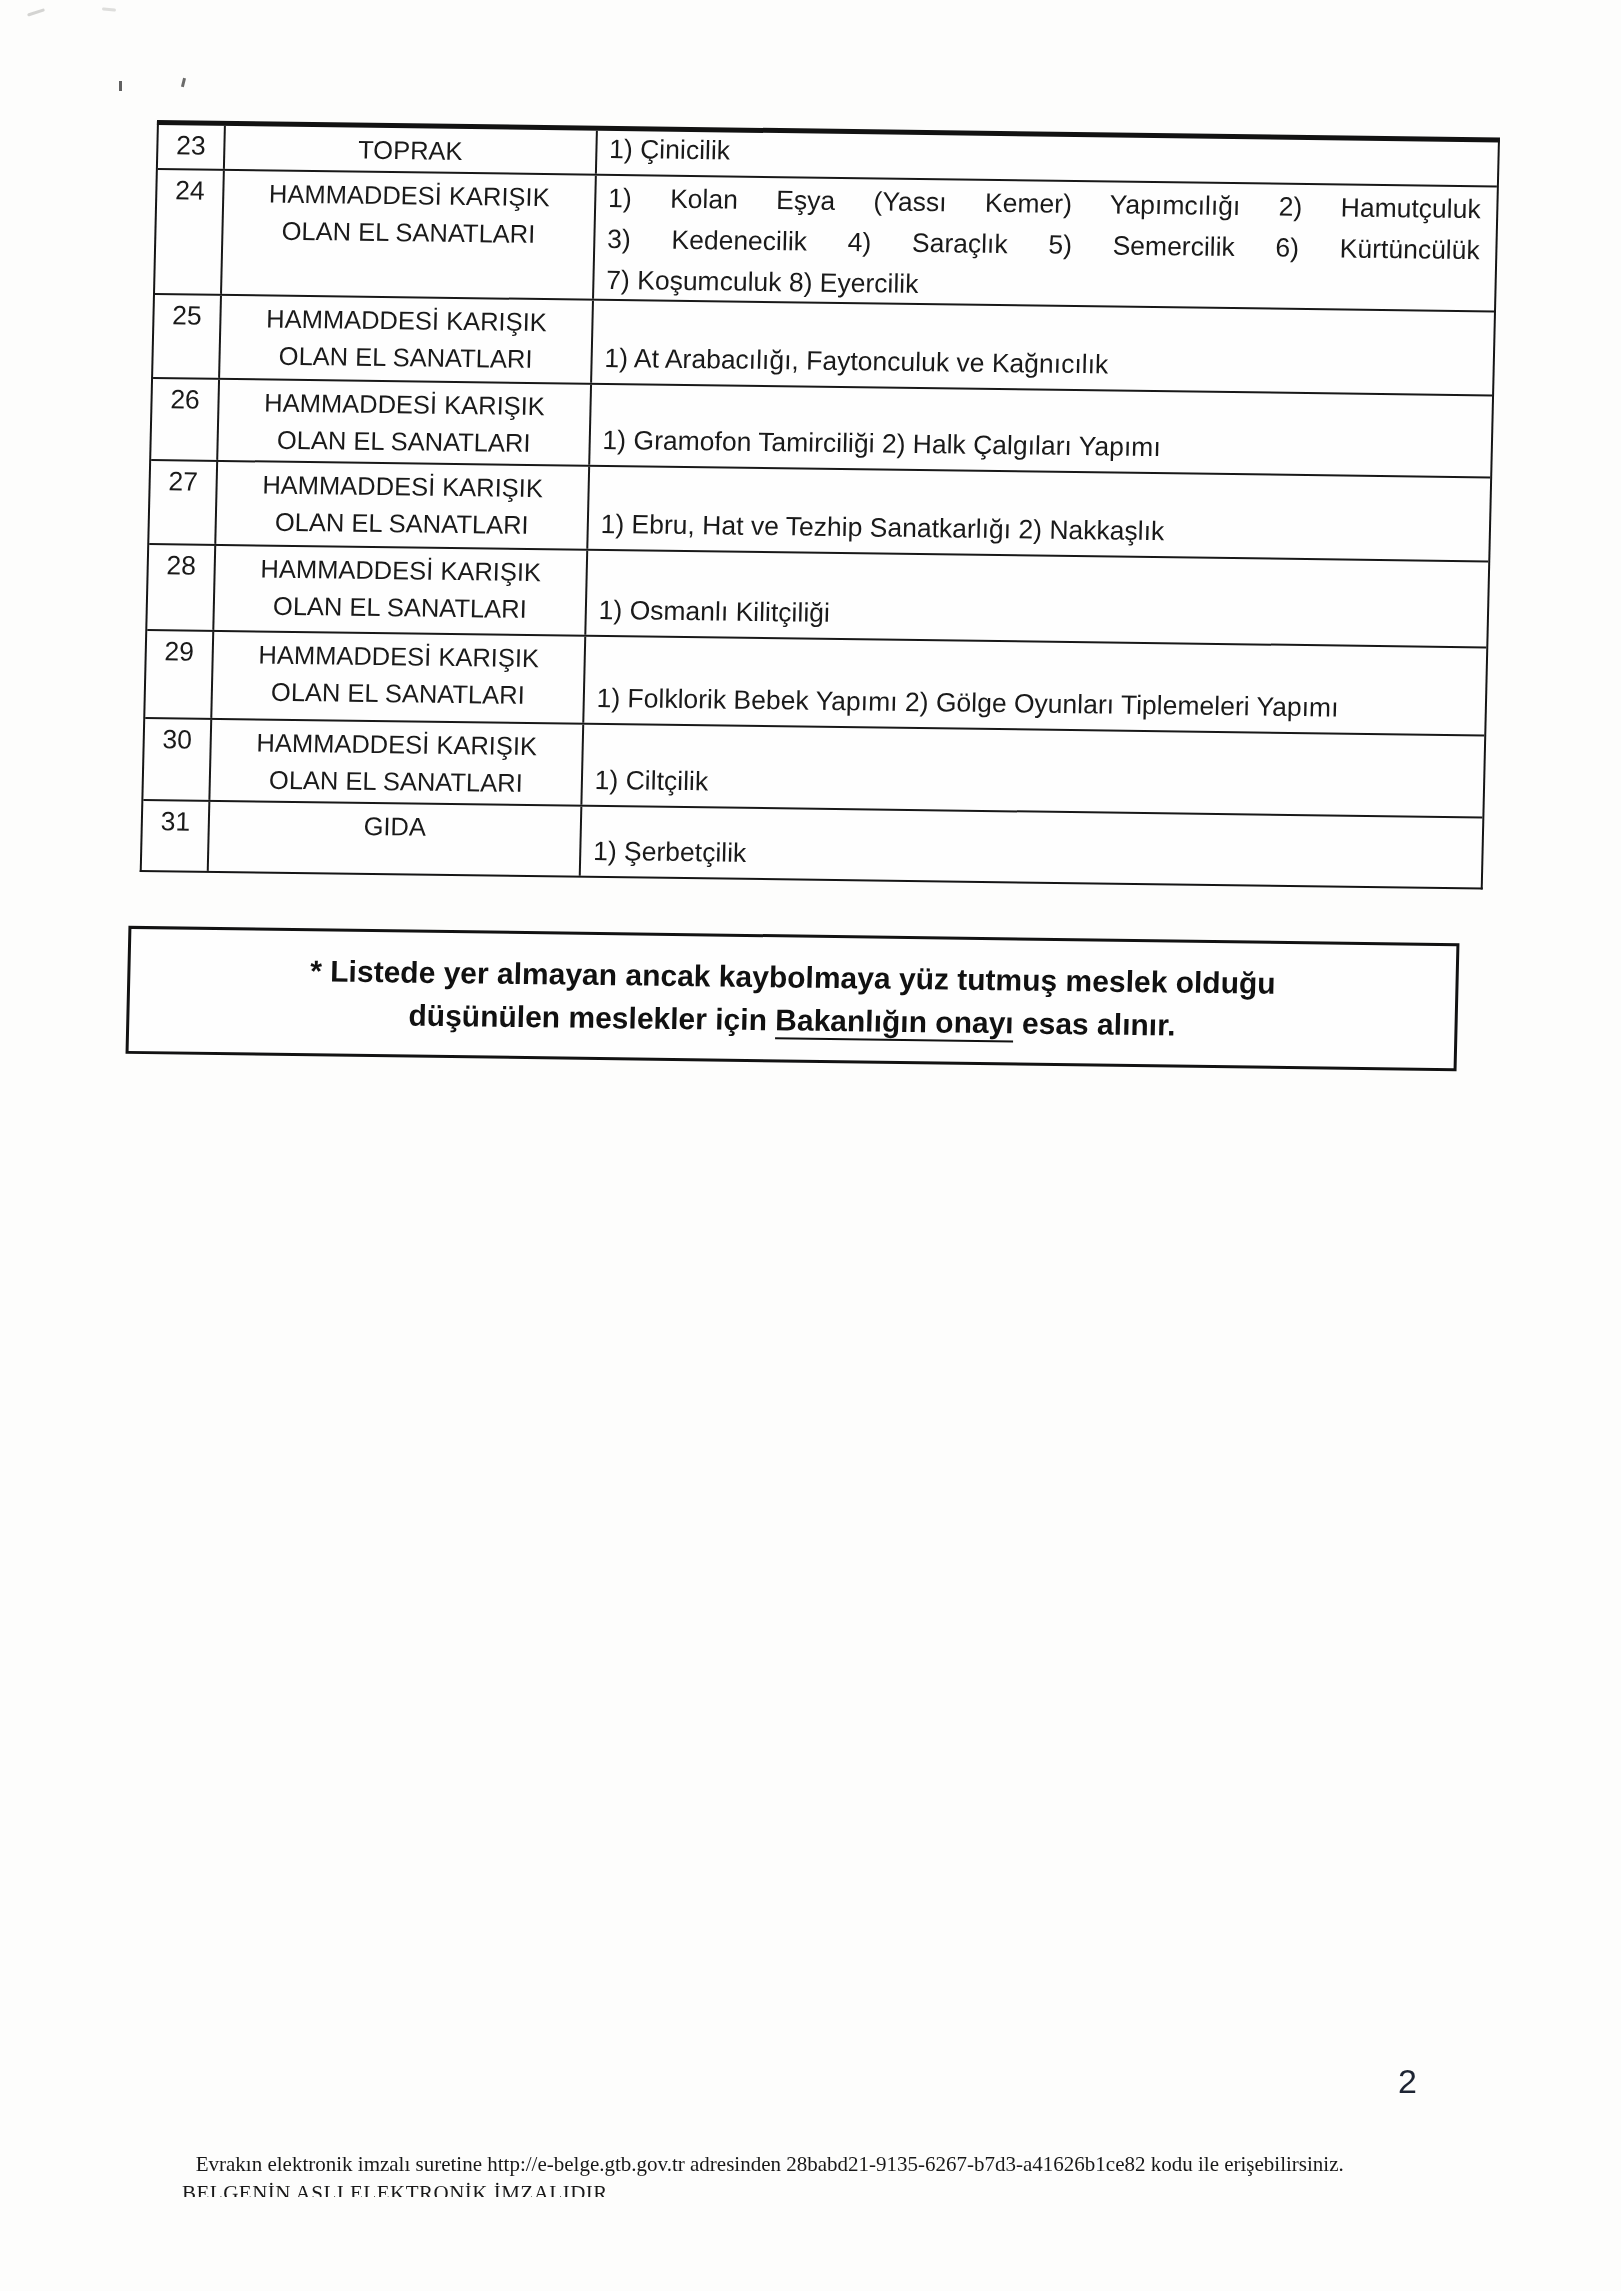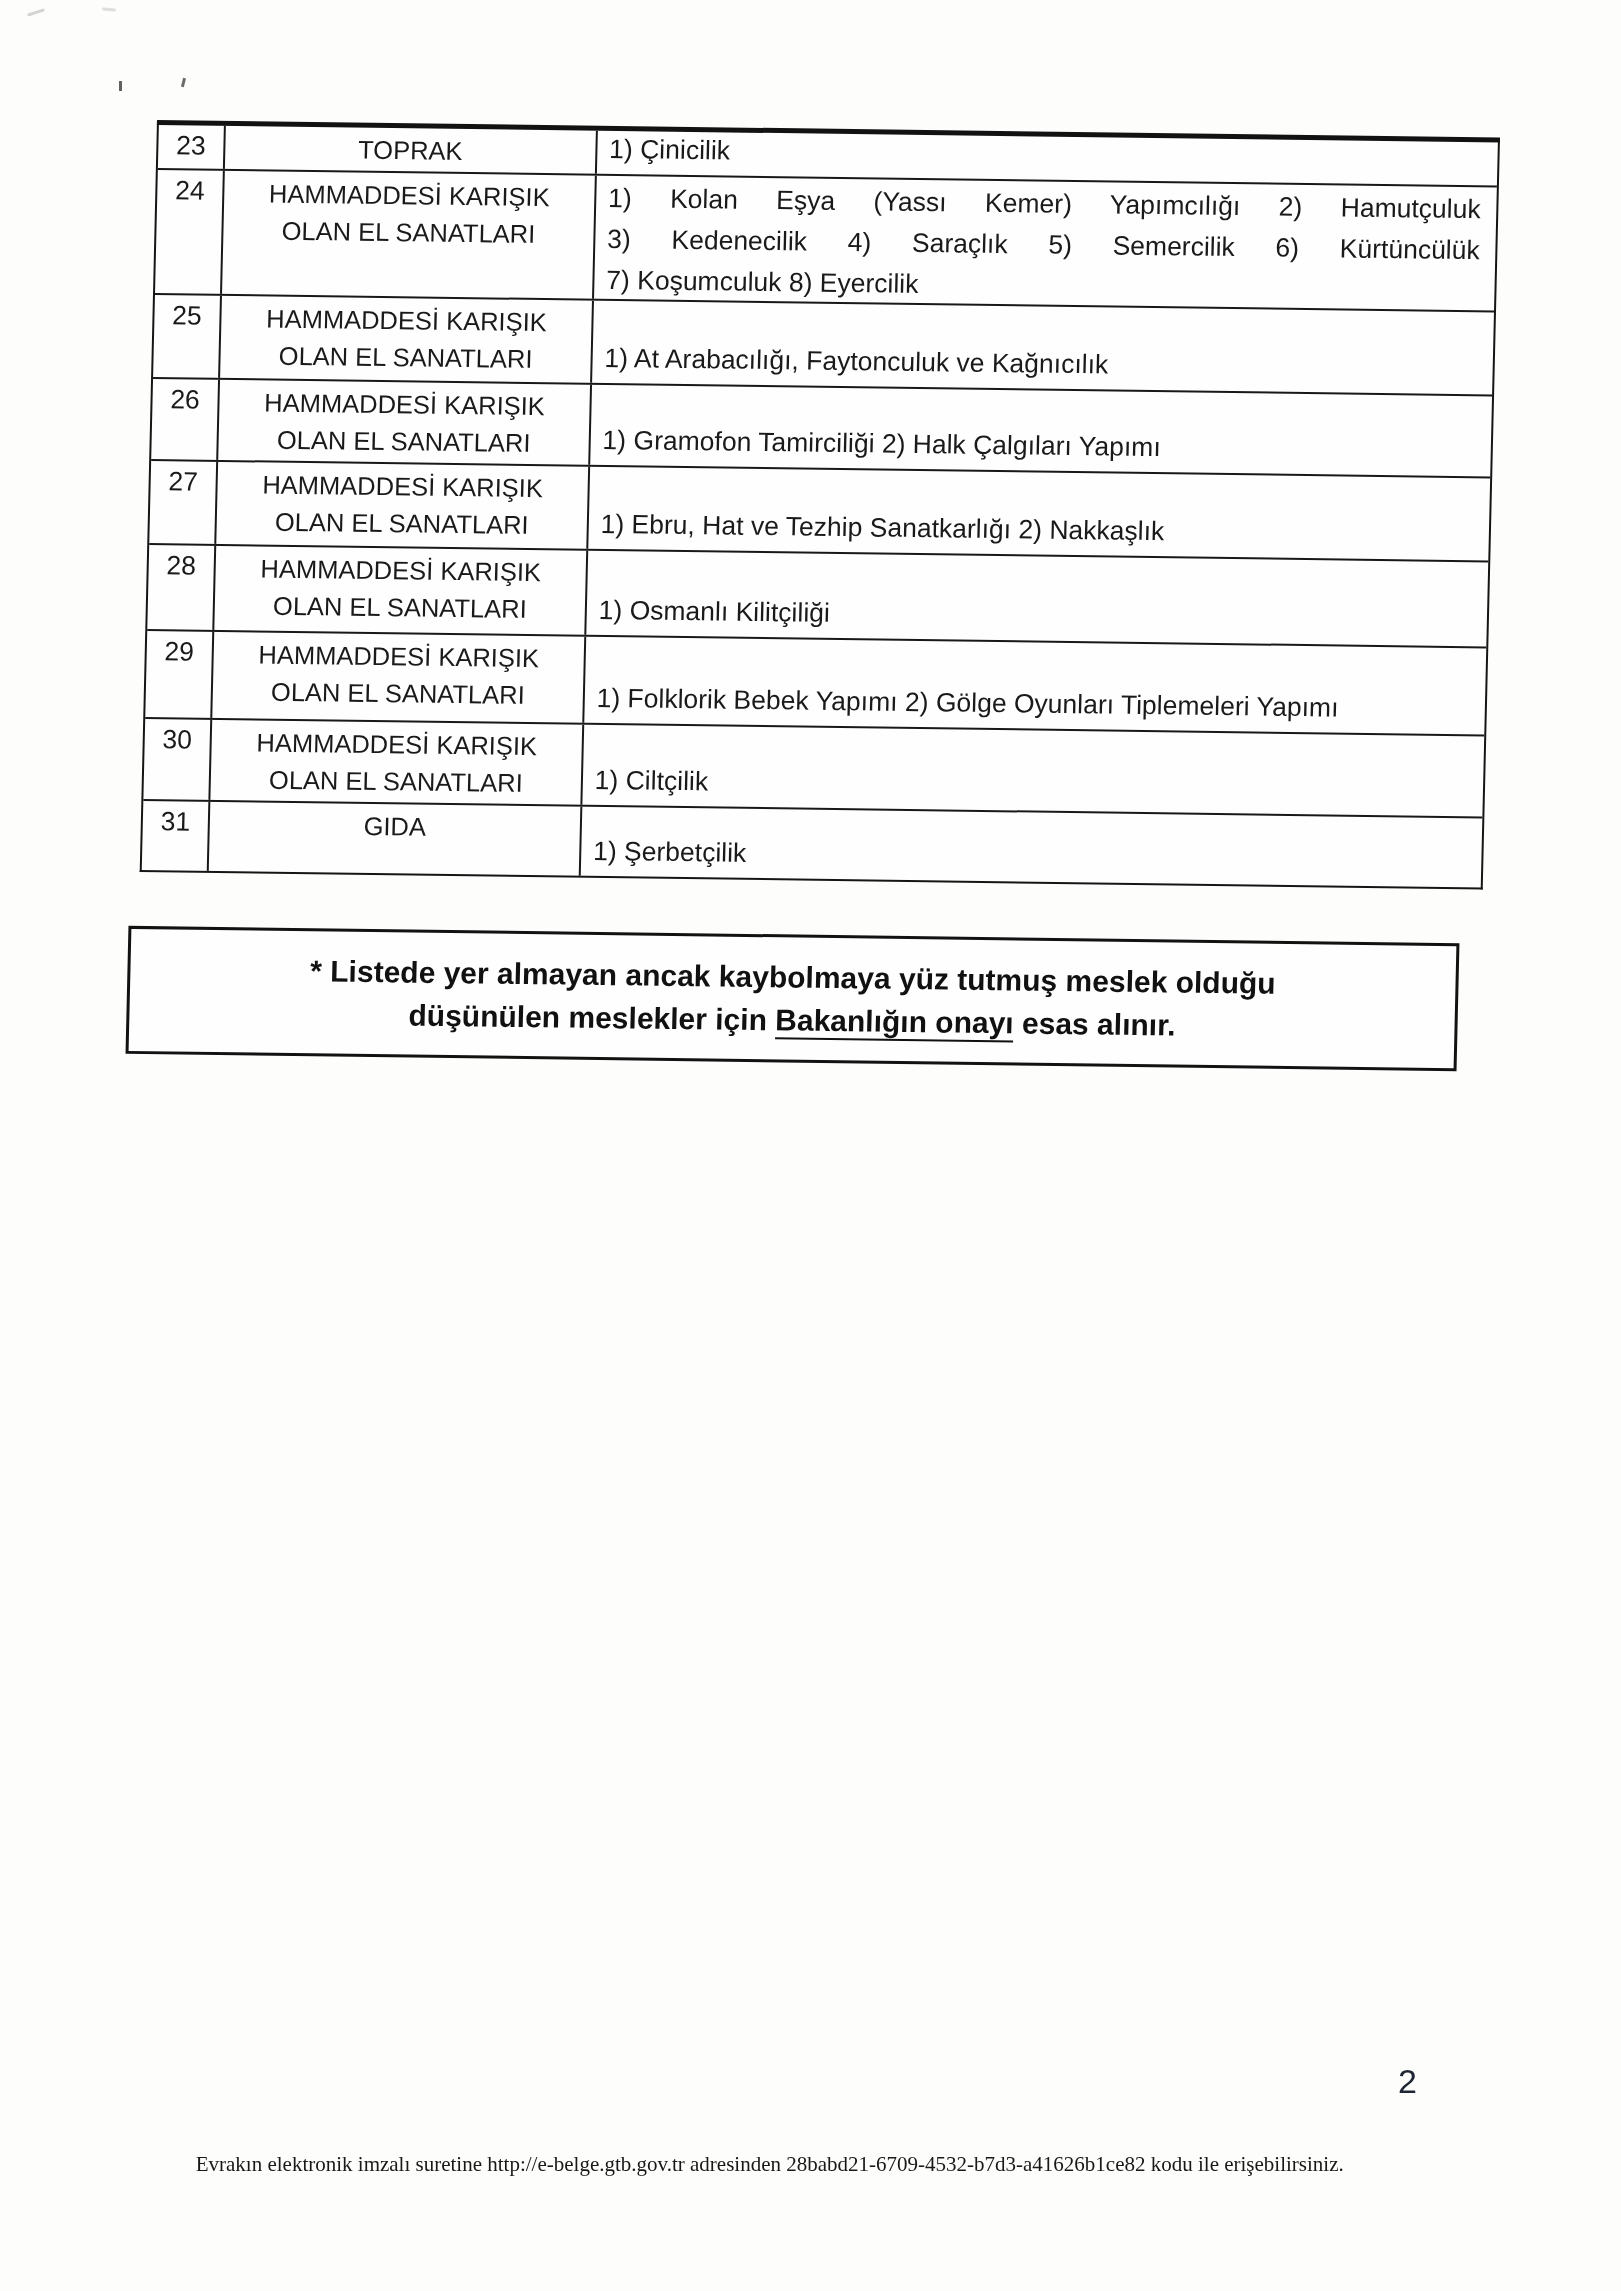--- a/index.html
+++ b/index.html
@@ -178,17 +178,18 @@
       <div>
         <span>düşünülen meslekler için </span><span class="note-underline">Bakanlığın onayı</span><span> esas alınır.</span>
       </div>
     </div>
 
   </div>
 
   <div class="page-number">2</div>
 
   <div class="footer">
-    <div class="footer-line1">Evrakın elektronik imzalı suretine http://e-belge.gtb.gov.tr adresinden 28babd21-6709-4532-b7d3-a41626b1ce82 kodu ile erişebilirsiniz.</div>
+    <div class="footer-line1">Evrakın elektronik imzalı suretine http://e-belge.gtb.gov.tr adresinden 28babd21-9135-6267-b7d3-a41626b1ce82 kodu ile erişebilirsiniz.</div>
+    <div class="footer-line2">BELGENİN ASLI ELEKTRONİK İMZALIDIR</div>
   </div>
 
 </div>
 
 
 </body></html>

